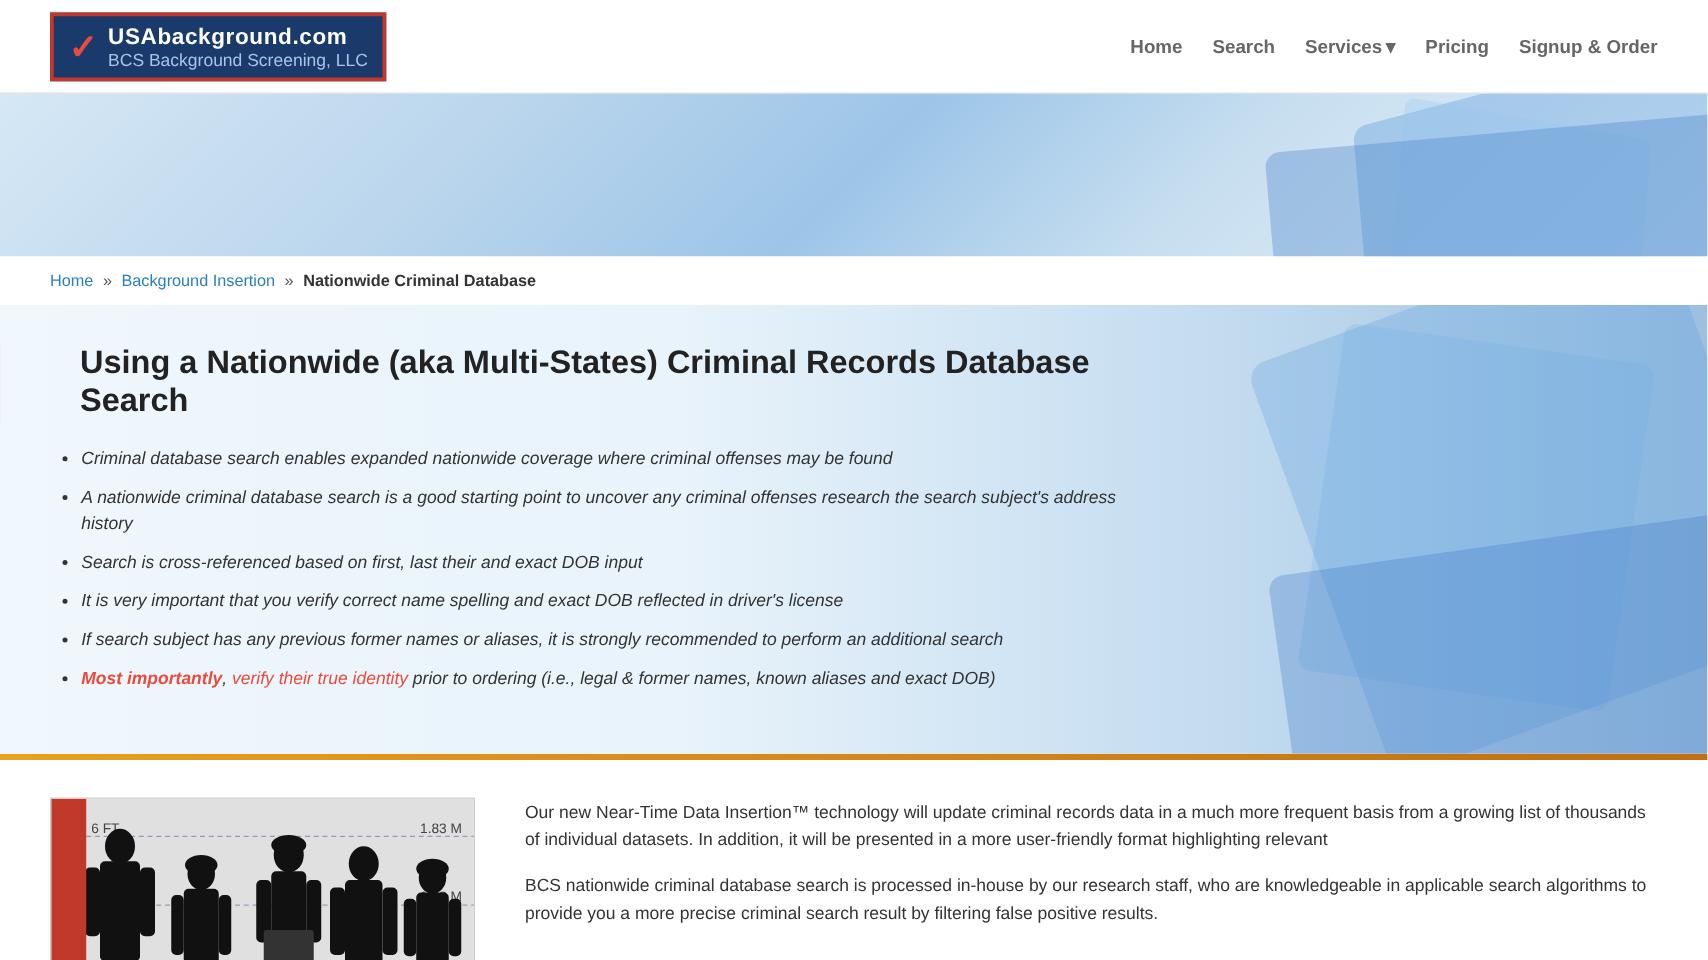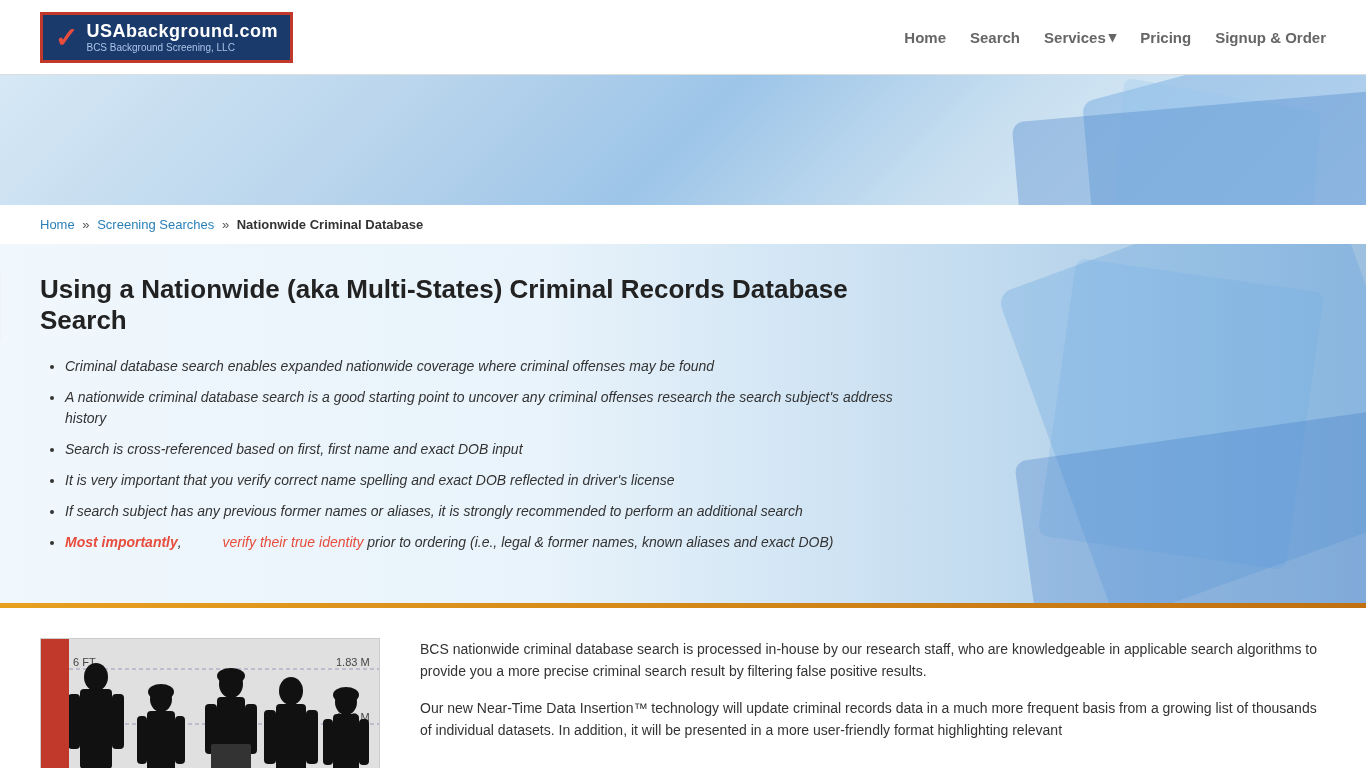--- a/index.html
+++ b/index.html
@@ -27,21 +27,21 @@
       align-items: center;
       gap: 8px;
     }
     #logo-checkmark {
       color: #e74c3c;
       font-size: 28px;
       font-weight: bold;
     }
     #logo-text-area { color: #fff; }
     #logo-main-text { font-size: 18px; font-weight: bold; letter-spacing: 0.5px; }
-    #logo-sub-text { font-size: 10px; color: #aac4e8; }
+    #logo-sub-text { font-size: 14px; color: #aac4e8; }
 
     
     #hero {
       background: linear-gradient(135deg, #d6e8f5 0%, #b8d4ec 30%, #9dc5e8 50%, #c8dff0 70%, #e8f2fa 100%);
       height: 130px;
       position: relative;
       overflow: hidden;
     }
     #hero-shapes {
       position: absolute;
@@ -144,35 +144,36 @@
       transform: rotate(-8deg);
       border-radius: 12px;
     }
 
     #main-title {
       font-size: 26px;
       font-weight: bold;
       color: #222;
       margin-bottom: 20px;
       max-width: 900px;
+      margin-left: 24px;
     }
     #bullet-list {
       list-style: disc;
       padding-left: 25px;
       max-width: 870px;
       font-style: italic;
     }
     #bullet-list li {
       margin-bottom: 10px;
       font-size: 14px;
       line-height: 1.5;
       color: #333;
     }
     .highlight-red { color: #e74c3c; font-weight: bold; }
-    .highlight-link { color: #e74c3c; text-decoration: none; margin-left: 37px; }
+    .highlight-link { color: #e74c3c; text-decoration: none; }
 
     
     #prices-tab {
       position: fixed;
       left: 0;
       top: 50%;
       transform: translateY(-50%) rotate(-90deg);
       transform-origin: left center;
       background: #c0392b;
       color: #fff;
@@ -279,39 +280,39 @@
     <div class="hero-shape1"></div>
     <div class="hero-shape2"></div>
     <div class="hero-shape3"></div>
   </div>
 </div>
 
 <div id="breadcrumb-area">
   <div id="breadcrumb">
     <a href="#">Home</a>
     <span class="separator">»</span>
-    <a href="#">Screening Searches</a>
+    <a href="#">Background Insertion</a>
     <span class="separator">»</span>
     <span class="current">Nationwide Criminal Database</span>
   </div>
 </div>
 
 <div id="prices-tab">Prices</div>
 
 <div id="content-hero">
   <div id="content-hero-shapes">
     <div class="ch-shape1"></div>
     <div class="ch-shape2"></div>
     <div class="ch-shape3"></div>
   </div>
   <h1 id="main-title">Using a Nationwide (aka Multi-States) Criminal Records Database Search</h1>
   <ul id="bullet-list">
     <li>Criminal database search enables expanded nationwide coverage where criminal offenses may be found</li>
     <li>A nationwide criminal database search is a good starting point to uncover any criminal offenses research the search subject's address history</li>
-    <li>Search is cross-referenced based on first, first name and exact DOB input</li>
+    <li>Search is cross-referenced based on first, last their and exact DOB input</li>
     <li>It is very important that you verify correct name spelling and exact DOB reflected in driver's license</li>
     <li>If search subject has any previous former names or aliases, it is strongly recommended to perform an additional search</li>
     <li>
       <span class="highlight-red">Most importantly</span><span>, </span><a href="#" class="highlight-link">verify their true identity</a><span> prior to ordering (i.e., legal &amp; former names, known aliases and exact DOB)</span>
     </li>
   </ul>
 </div>
 
 <div id="separator"></div>
 
@@ -398,16 +399,16 @@
         <rect x="-13" y="50" width="26" height="68" rx="4" fill="#111"></rect>
         <rect x="-11" y="116" width="9" height="42" rx="3" fill="#111"></rect>
         <rect x="2" y="116" width="9" height="42" rx="3" fill="#111"></rect>
         <rect x="-23" y="55" width="10" height="46" rx="4" fill="#111"></rect>
         <rect x="13" y="55" width="10" height="46" rx="4" fill="#111"></rect>
       </g>
     </svg>
   </div>
 
   <div id="right-text">
+    <p>Our new Near-Time Data Insertion™ technology will update criminal records data in a much more frequent basis from a growing list of thousands of individual datasets. In addition, it will be presented in a more user-friendly format highlighting relevant</p>
     <p>BCS nationwide criminal database search is processed in-house by our research staff, who are knowledgeable in applicable search algorithms to provide you a more precise criminal search result by filtering false positive results.</p>
-    <p>Our new Near-Time Data Insertion™ technology will update criminal records data in a much more frequent basis from a growing list of thousands of individual datasets. In addition, it will be presented in a more user-friendly format highlighting relevant</p>
   </div>
 </div>
 
 </body></html>

